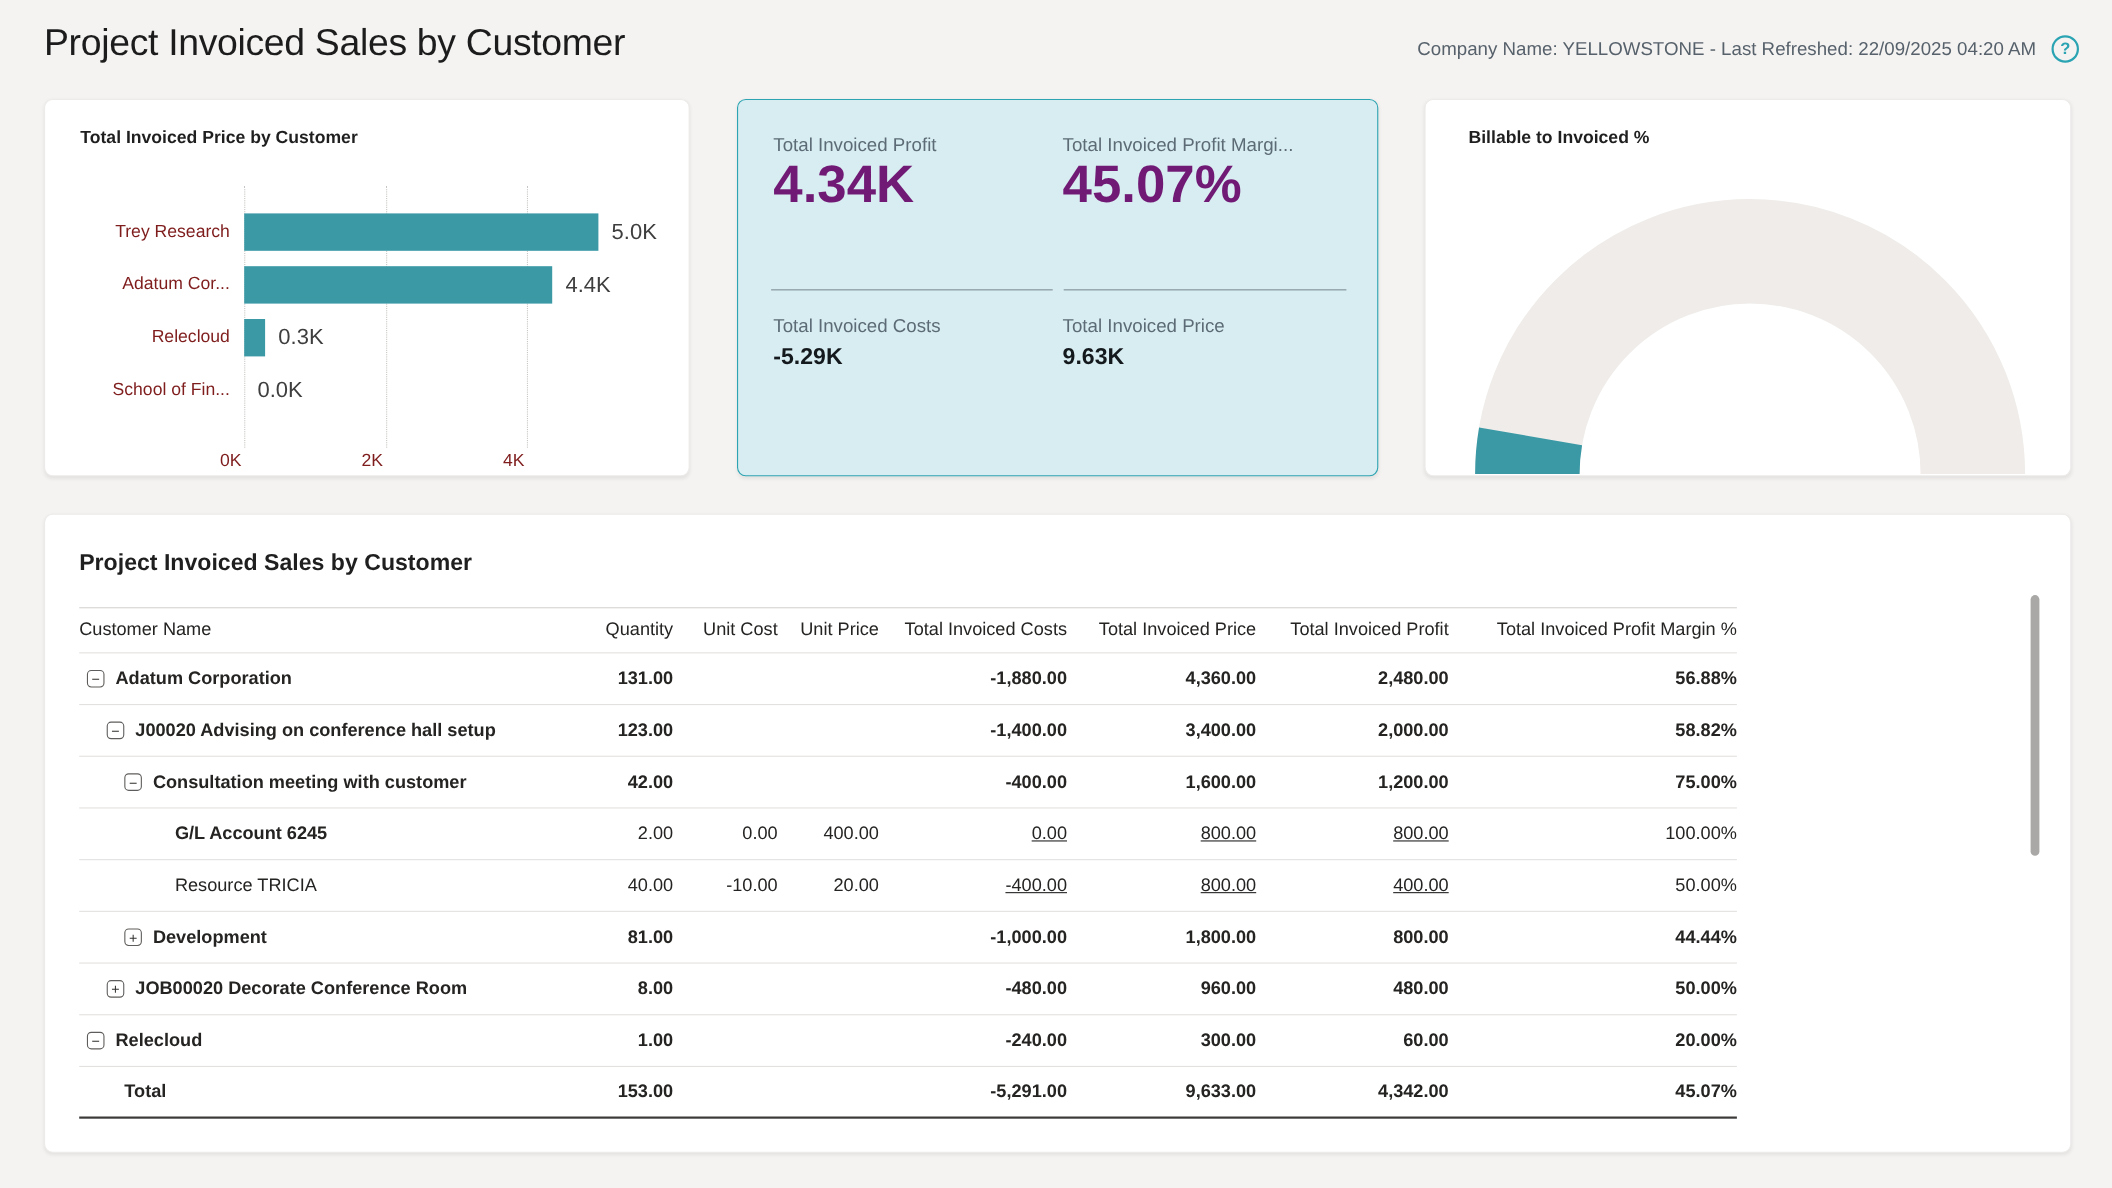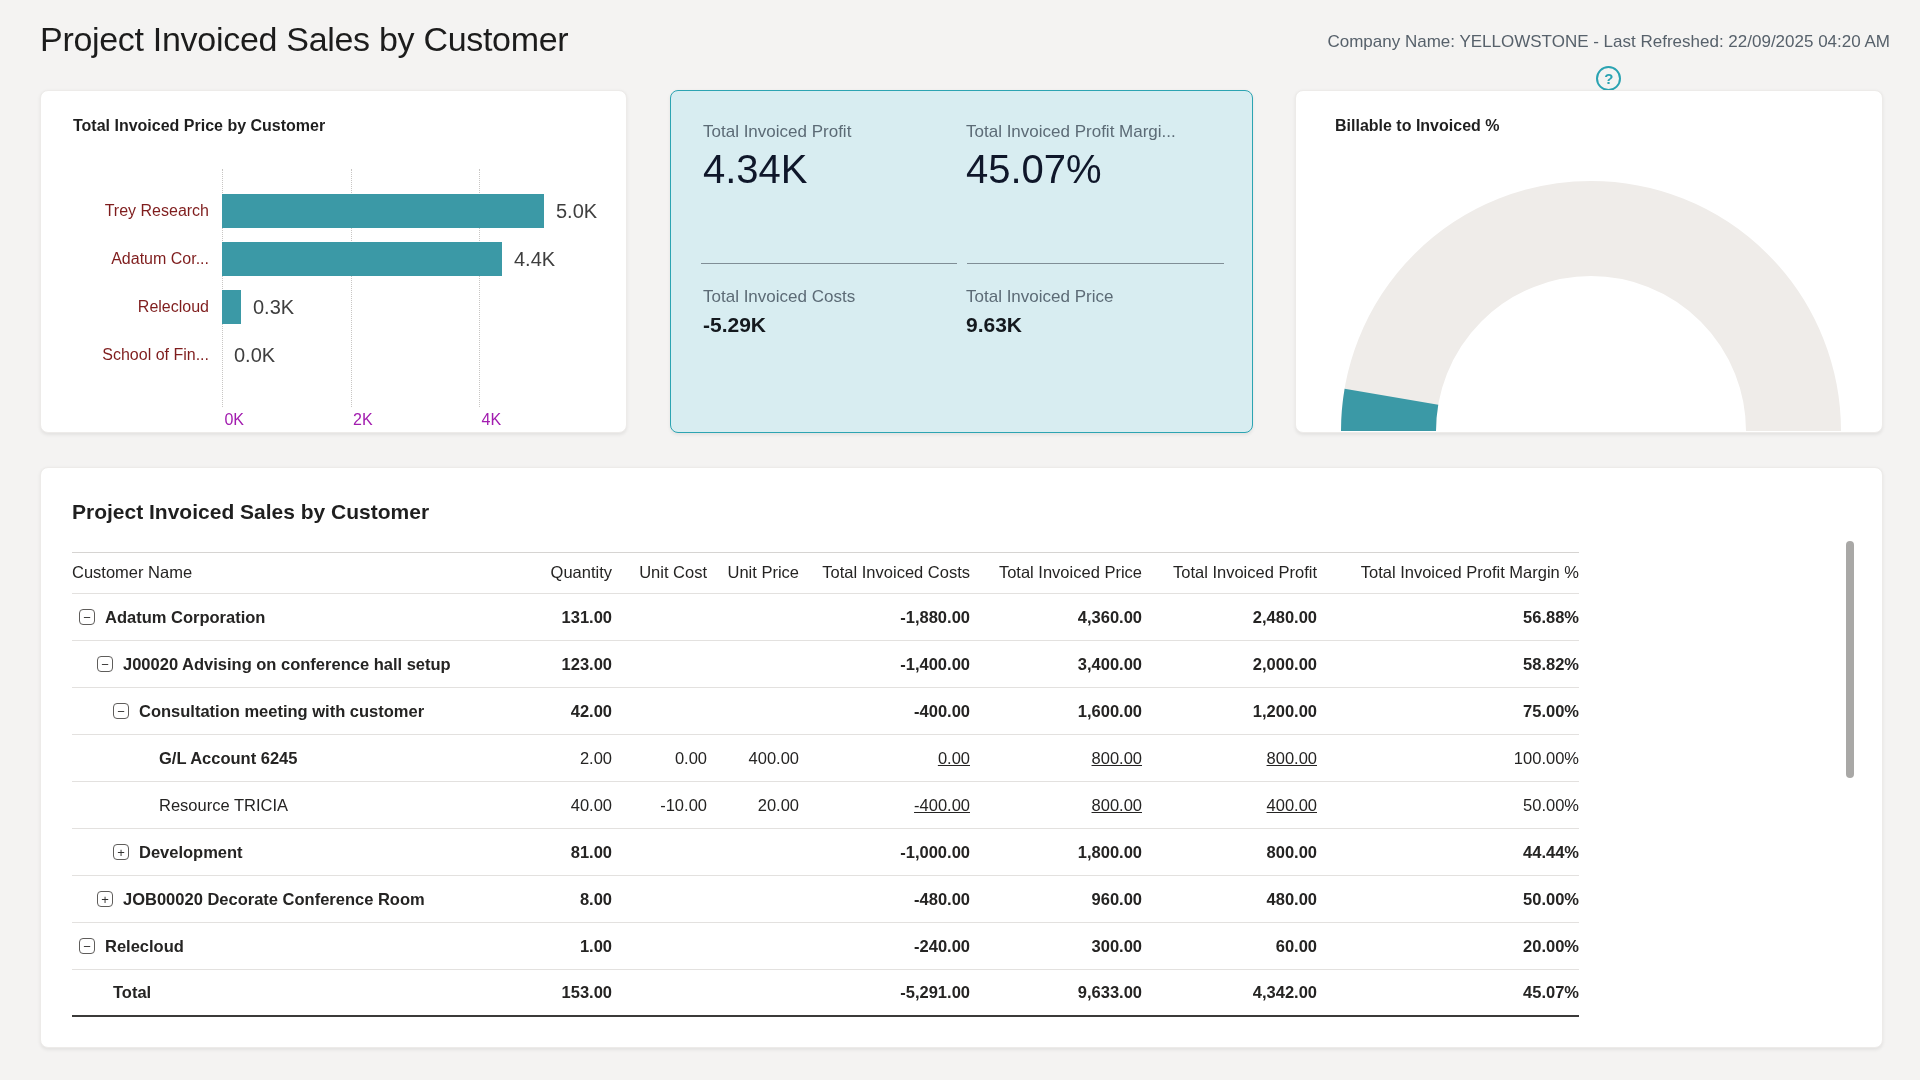--- a/index.html
+++ b/index.html
@@ -11,21 +11,21 @@
     position:relative;
     overflow:hidden;
   }
   .page-title{
     position:absolute; left:40px; top:20px;
     font-size:34px; font-weight:400; color:#1C1C1C; letter-spacing:-0.3px;
   }
   .header-right{
     position:absolute; right:30px; top:32px;
     display:flex; align-items:center; gap:14px;
-    font-size:17px; color:#57616B;flex-direction:column;
+    font-size:17px; color:#57616B;
   }
   .help-icon{
     width:25px;height:25px;border-radius:50%;
     border:2px solid #2AA3B2;color:#2AA3B2;
     display:flex;align-items:center;justify-content:center;
     font-size:15px;font-weight:700;cursor:pointer;
   }
   .card{
     position:absolute;background:#fff;border-radius:8px;
     border:1px solid #EDEBE9;box-shadow:0 1.6px 3.6px rgba(0,0,0,.07);
@@ -37,25 +37,25 @@
   .card-title{
     position:absolute;left:32px;top:26px;
     font-size:16px;font-weight:700;color:#1F1F1F;
   }
   
   #bar-plot{position:absolute;inset:0;}
   .gridline{position:absolute;top:78px;height:238px;width:0;border-left:1px dotted #C8C6C4;}
   .bar-cat{position:absolute;left:0;width:168px;height:34px;line-height:34px;text-align:right;font-size:16px;color:#7f1d1d;white-space:nowrap;}
   .bar-rect{position:absolute;height:34px;}
   .bar-val{position:absolute;height:34px;line-height:34px;font-size:20px;color:#3E3E3E;}
-  .tick-label{position:absolute;top:320px;width:44px;text-align:right;font-size:16px;color:#a21caf;}
+  .tick-label{position:absolute;top:320px;width:44px;text-align:left;font-size:16px;color:#7f1d1d;}
   
   .kpi-cell{position:absolute;width:255px;}
   .kpi-label{font-size:17px;color:#5C6B76;line-height:22px;white-space:nowrap;}
-  .kpi-value-lg{margin-top:4px;font-size:40px;line-height:44px;font-weight:400;color:#0f172a;}
+  .kpi-value-lg{margin-top:4px;font-size:48px;line-height:44px;font-weight:700;color:#701a75;}
   .kpi-value-sm{margin-top:4px;font-size:21px;line-height:26px;font-weight:700;color:#14191E;}
   .kpi-divider{position:absolute;top:172px;height:0;border-top:1px solid #808E96;}
   
   .gauge-value{
     position:absolute;left:0;top:240px;width:588px;text-align:center;
     font-size:64px;font-weight:300;color:#1A1A1A;
   }
   
   .table-title{position:absolute;left:31px;top:32px;font-size:21px;font-weight:700;color:#1F1F1F;}
   .title-rule{position:absolute;left:31px;top:84px;width:1507px;border-top:1px solid #D6D4D2;}

